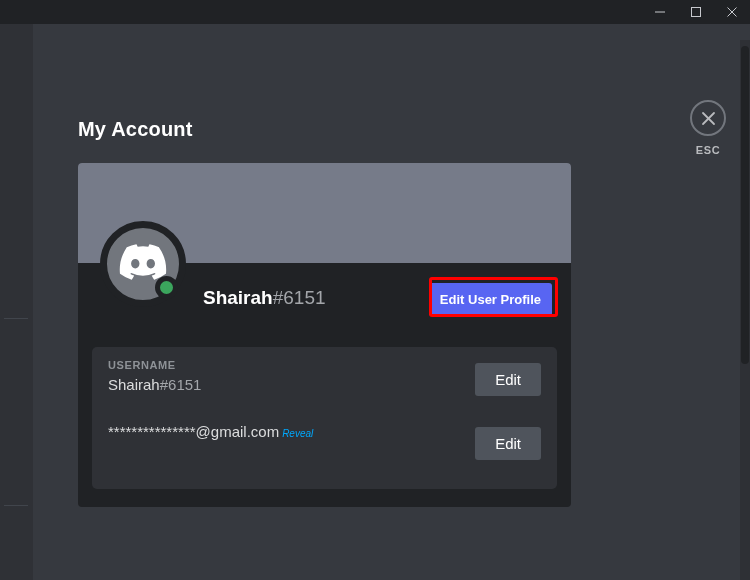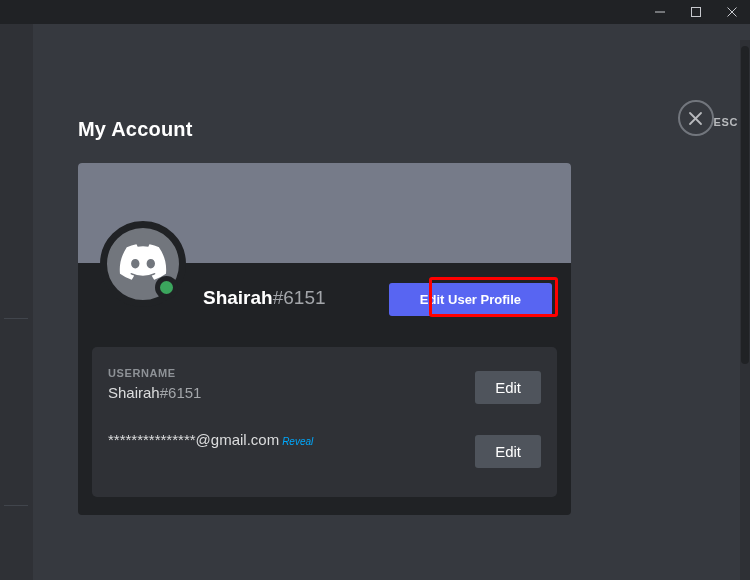--- a/index.html
+++ b/index.html
@@ -56,21 +56,21 @@
   
   .page-title{
     position:absolute; left:45px; top:78px;
     font-size:20px; font-weight:bold; color:#ffffff;
     letter-spacing:.2px;
   }
 
   
   .esc-wrap{
     position:absolute; left:645px; top:60px;
-    width:60px; display:flex; flex-direction:row; align-items:center;
+    width:60px; display:flex; flex-direction:column; align-items:center;
     cursor:pointer;
   }
   .esc-circle{
     width:36px; height:36px; border-radius:50%;
     border:2px solid #72767d;
     display:flex; align-items:center; justify-content:center;
   }
   .esc-label{
     margin-top:8px; font-size:11px; font-weight:bold;
     color:#b9bbbe; letter-spacing:.6px;
@@ -105,35 +105,35 @@
     position:absolute; left:125px; top:24px;
     font-size:19px; font-weight:bold; white-space:nowrap;
   }
   .username-big .name{ color:#ffffff; }
   .username-big .tag{ color:#a3a6aa; font-weight:normal; }
 
   .btn-primary{
     position:absolute; right:19px; top:20px;
     background:#5865f2; color:#ffffff;
     font-size:13px; font-weight:bold;
-    padding:9px 31px; border-radius:3px;
+    padding:9px 11px; border-radius:3px;
     border:none; cursor:pointer; white-space:nowrap;
   }
   .highlight-ring{
     position:absolute; right:13px; top:14px;
     width:129px; height:40px;
     border:3px solid #ff0000; border-radius:3px;
     pointer-events:none;
   }
 
   
   .fields-panel{
     margin:8px 14px 18px 14px;
     background:#2f3136; border-radius:5px;
-    padding:20px 16px 16px 16px;
+    padding:12px 16px 16px 16px;
   }
   .field-row{
     position:relative; min-height:50px; margin-bottom:14px;
   }
   .field-row:last-child{ margin-bottom:0; }
   .field-label{
     font-size:11px; font-weight:bold; color:#8e9297;
     letter-spacing:.6px; margin-bottom:5px;
   }
   .field-value{

